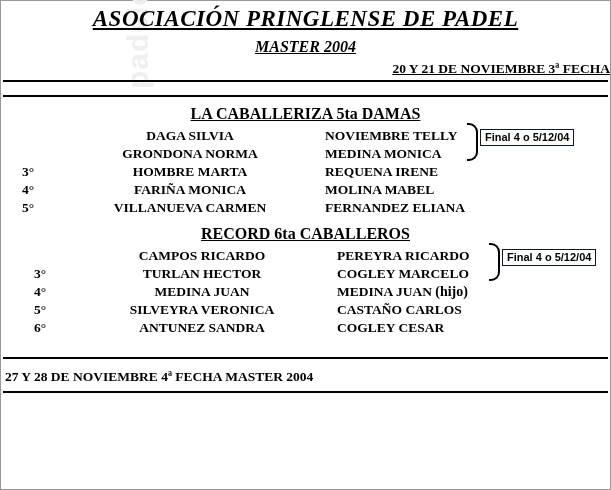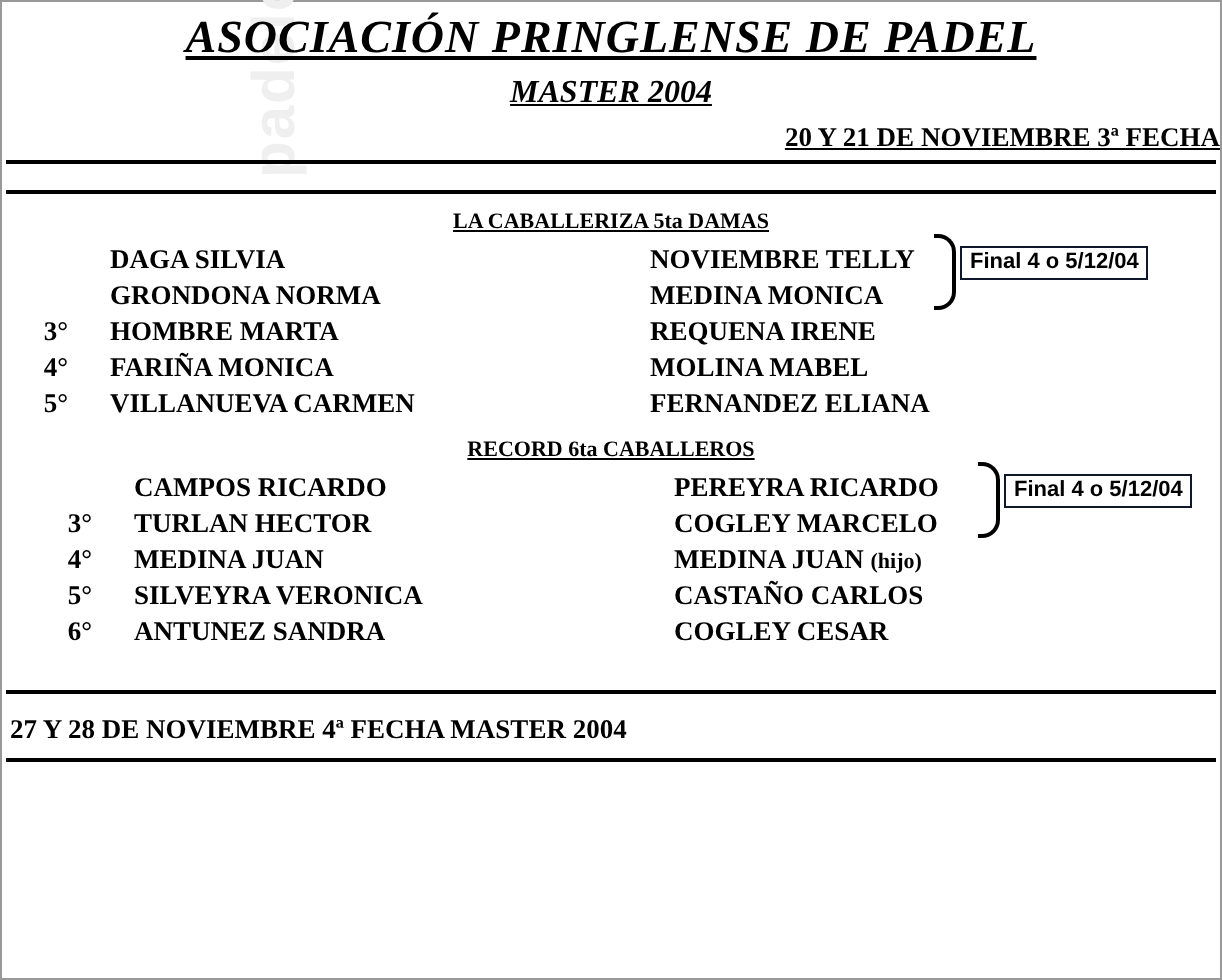--- a/index.html
+++ b/index.html
@@ -62,21 +62,21 @@
   }
   .hr-thick{
     border-top:2px solid #000;
     margin:0 2px;
     height:0;
   }
   .spacer-row{height:13px;}
   .section-head{
     text-align:center;
     font-weight:bold;
-    font-size:11px;
+    font-size:16px;
     text-decoration:underline;
     padding:8px 0 4px 0;
   }
   table.grid{
     width:100%;
     border-collapse:collapse;
     table-layout:fixed;
   }
   table.grid td{
     height:18px;
@@ -88,26 +88,27 @@
   td.rank{
     width:54px;
     text-align:center;
     font-weight:bold;
     font-size:12.5px;
   }
   td.left-name{
     width:270px;
     padding-left:2px;
     white-space:nowrap;
+    text-align:center;
   }
   td.right-name{
     padding-left:2px;
     white-space:nowrap;
   }
-  .small-suffix{font-size:11px;font-weight:bold;}
+  .small-suffix{font-size:14px;font-weight:bold;}
   
   .bracket-wrap{
     position:absolute;
     z-index:5;
     font-family:"Liberation Serif", serif;
   }
   .brace{
     position:absolute;
     width:9px;
     height:34px;

